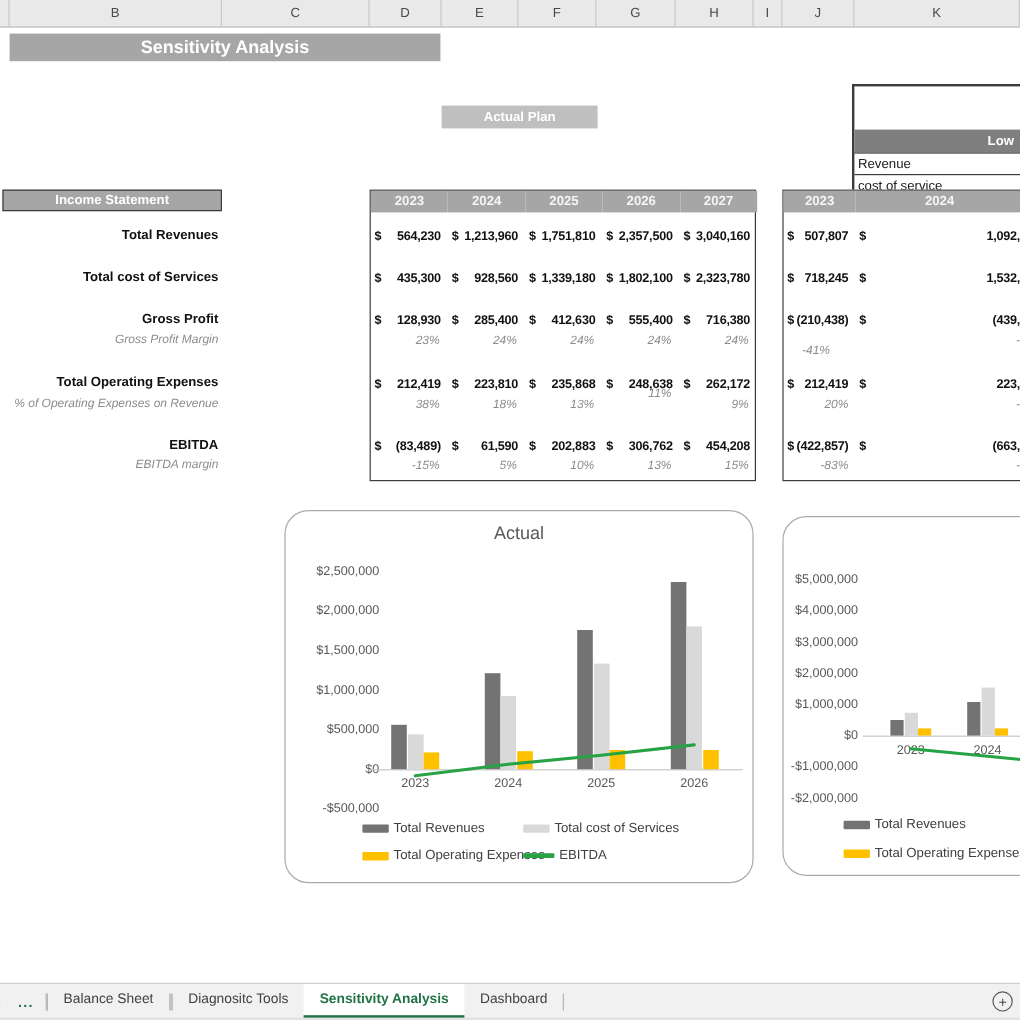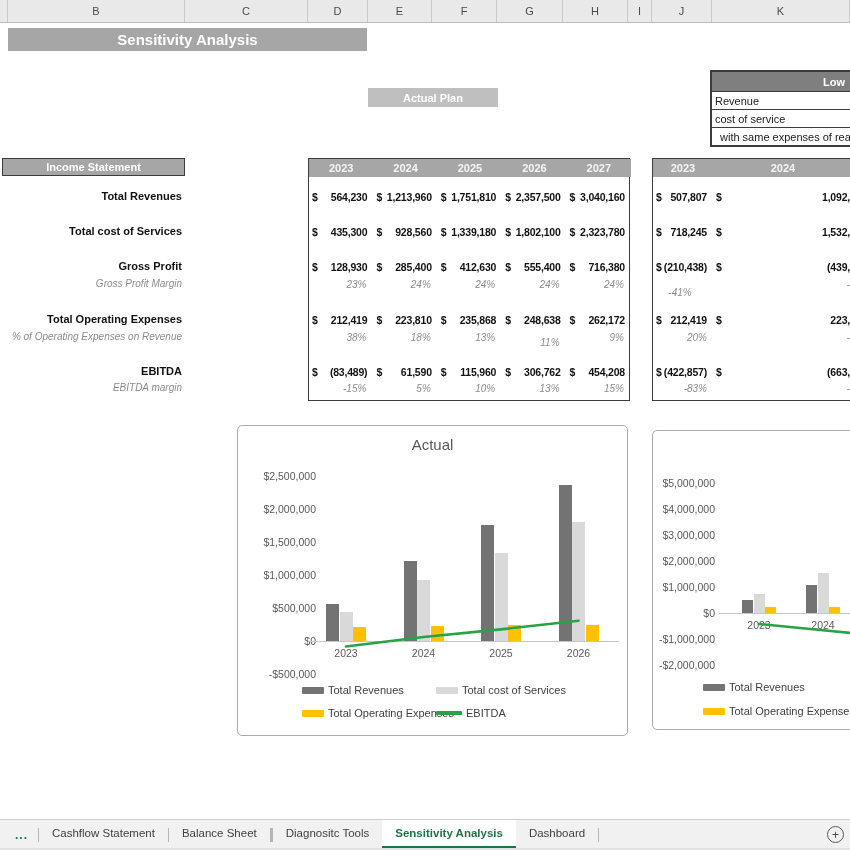--- a/index.html
+++ b/index.html
@@ -13,39 +13,39 @@
   #col-strip{left:0;top:0;width:850px;height:22px;display:flex;background:#e9e9e9;border-bottom:1px solid #bdbdbd;}
   .col-cell{height:22px;display:flex;align-items:center;justify-content:center;
     border-right:1px solid #c9c9c9;color:#4a4a4a;font-size:11px;box-sizing:border-box;}
   
   .banner{display:flex;align-items:center;justify-content:center;color:#ffffff;font-weight:bold;}
   #title-bar{left:8px;top:28px;width:359px;height:23px;background:#a6a6a6;font-size:15px;}
   #plan-label{left:368px;top:88px;width:130px;height:19px;background:#bfbfbf;font-size:11px;}
   
   #low-box{left:710px;top:70px;width:142px;border:2px solid #3c3c3c;background:#fff;box-sizing:border-box;}
   #low-header{height:19px;background:#7f7f7f;color:#fff;font-size:11px;font-weight:bold;
-    display:flex;align-items:center;justify-content:flex-end;padding-right:5px;}
+    display:flex;align-items:center;justify-content:flex-end;padding-right:5px;margin-top:36px;}
   .low-row{height:17px;border-top:1px solid #3c3c3c;font-size:11px;color:#1a1a1a;
     display:flex;align-items:center;padding-left:3px;white-space:nowrap;overflow:hidden;}
   .low-row:nth-child(4){padding-left:8px;}
   
   #is-header{left:2px;top:158px;width:183px;height:18px;background:#a6a6a6;border:1px solid #3c3c3c;
     box-sizing:border-box;color:#fff;font-weight:bold;font-size:11px;display:flex;align-items:center;justify-content:center;}
   .is-label{left:0;width:182px;text-align:right;white-space:nowrap;}
   .lbl-bold{font-weight:bold;font-size:11px;color:#111;}
   .lbl-italic{font-style:italic;font-size:10px;color:#8c8c8c;}
   
   .data-table{border:1px solid #3c3c3c;background:#fff;box-sizing:border-box;}
   .yr-head{position:absolute;top:0;height:18px;background:#a6a6a6;color:#f5f5f5;font-weight:bold;font-size:11px;
     display:flex;align-items:center;justify-content:center;}
   .cell-money{position:absolute;display:flex;justify-content:space-between;white-space:nowrap;
     font-weight:bold;font-size:10.5px;color:#111;letter-spacing:-0.2px;}
   .cell-pct{position:absolute;text-align:right;font-style:italic;font-size:10px;color:#8c8c8c;}
   
-  .chart-box{background:#fff;border:1.5px solid #ababab;border-radius:5px;box-sizing:border-box;}
+  .chart-box{background:#fff;border:1.5px solid #ababab;border-radius:20px;box-sizing:border-box;}
   .chart-title{position:absolute;width:100%;text-align:center;font-size:15px;color:#595959;}
   .ytick{position:absolute;text-align:right;font-size:10.5px;color:#595959;white-space:nowrap;}
   .xtick{position:absolute;text-align:center;font-size:10.5px;color:#595959;}
   .axis-line{position:absolute;height:1px;background:#c6c6c6;}
   .bar{position:absolute;}
   .legend-item{position:absolute;display:flex;align-items:center;gap:4px;font-size:11px;color:#404040;white-space:nowrap;}
   
   #tabbar{left:0;top:819px;width:850px;height:29px;background:#f1f1f2;border-top:1px solid #cfcfcf;
     display:flex;align-items:stretch;}
   .tab{display:flex;align-items:center;padding:0 13px;font-size:11.5px;color:#3f3f3f;cursor:default;
@@ -84,21 +84,20 @@
     <div class="low-row">cost of service</div>
     <div class="low-row">with same expenses of real p</div>
   </div>
 
 <div id="is-header" class="abs">Income Statement</div>
 
 <div id="tabbar" class="abs">
   <div id="tab-scroll-left">›</div>
   <div id="tab-overflow">...</div>
 <div class="tab-div"></div>
-    <div class="tab">Cashflow Statement</div>
     <div class="tab-div"></div>
     <div class="tab">Balance Sheet</div>
     <div class="tab-div"></div>
     <div class="tab-div"></div>
     <div class="tab-div"></div>
     <div class="tab">Diagnositc Tools</div>
     <div class="tab active">Sensitivity Analysis</div>
     <div class="tab">Dashboard</div>
     <div class="tab-div"></div>
     <div id="add-sheet">+</div>
@@ -200,33 +199,33 @@
       <span>$</span>
       <span>248,638</span>
     </div>
     <div class="cell-money" style="left: 260.6px; width: 55.4px; top: 155px;">
       <span>$</span>
       <span>262,172</span>
     </div>
     <div class="cell-pct" style="left: 0px; width: 57.4px; top: 173px;">38%</div>
     <div class="cell-pct" style="left: 64.4px; width: 57.4px; top: 173px;">18%</div>
     <div class="cell-pct" style="left: 128.8px; width: 57.4px; top: 173px;">13%</div>
-    <div class="cell-pct" style="left: 193.2px; width: 57.4px; top: 178px;">11%</div>
+    <div class="cell-pct" style="left: 193.2px; width: 57.4px; top: 164px;">11%</div>
     <div class="cell-pct" style="left: 257.6px; width: 57.4px; top: 173px;">9%</div>
     <div class="cell-money" style="left: 3px; width: 55.4px; top: 207px;">
       <span>$</span>
       <span>(83,489)</span>
     </div>
     <div class="cell-money" style="left: 67.4px; width: 55.4px; top: 207px;">
       <span>$</span>
       <span>61,590</span>
     </div>
     <div class="cell-money" style="left: 131.8px; width: 55.4px; top: 207px;">
       <span>$</span>
-      <span>115,960</span>
+      <span>202,883</span>
     </div>
     <div class="cell-money" style="left: 196.2px; width: 55.4px; top: 207px;">
       <span>$</span>
       <span>306,762</span>
     </div>
     <div class="cell-money" style="left: 260.6px; width: 55.4px; top: 207px;">
       <span>$</span>
       <span>454,208</span>
     </div>
     <div class="cell-pct" style="left: 0px; width: 57.4px; top: 224px;">-15%</div>

